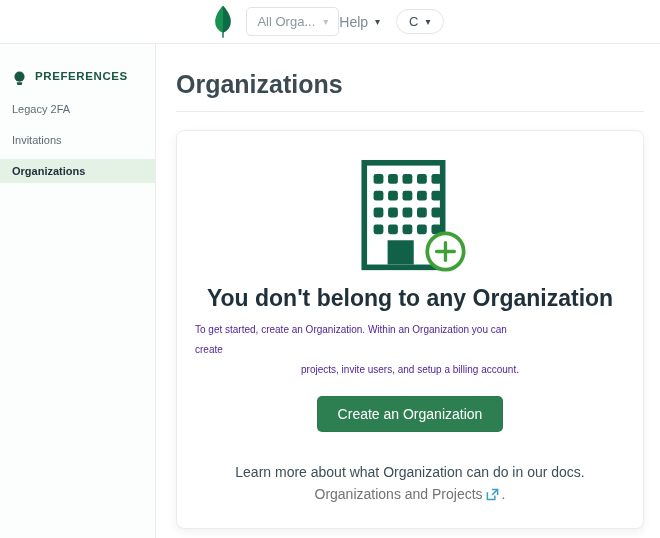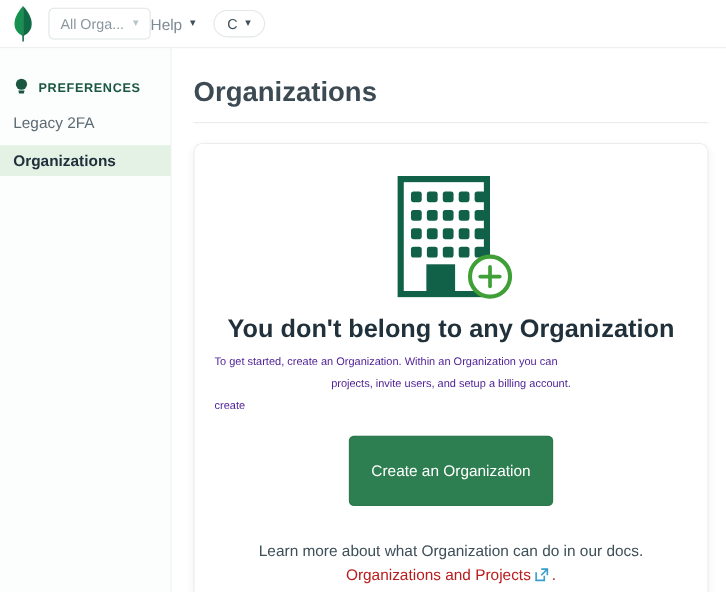--- a/index.html
+++ b/index.html
@@ -1,63 +1,63 @@
 <!DOCTYPE html>
 <html><head>
 <meta charset="utf-8">
 <style>
   * { margin:0; padding:0; box-sizing:border-box; }
   html,body { width:660px; height:538px; overflow:hidden; background:#fff;
               font-family:"Liberation Sans", sans-serif; }
 
   
-  .topbar { height:44px; display:flex; align-items:center; justify-content:flex-start;
+  .topbar { height:44px; display:flex; align-items:center; justify-content:center;
             padding:0 14px 0 8px; border-bottom:1px solid #E8ECEB; background:#fff; }
   .topbar-left { display:flex; align-items:center; gap:10px; }
   .leaf-wrap { width:26px; height:36px; display:flex; align-items:center; justify-content:center; cursor:pointer; }
   .org-switcher { display:flex; align-items:center; gap:8px; background:#fff;
                   border:1px solid #DFE5E6; border-radius:5px; padding:6px 10px;
                   font-size:13px; color:#89979E; cursor:pointer;
                   font-family:"Liberation Sans", sans-serif; }
   .chev { font-size:10px; line-height:1; }
   .chev.light { color:#B9C4C8; }
   .chev.dark { color:#414F58; }
   .topbar-right { display:flex; align-items:center; gap:16px; }
   .help-menu { display:flex; align-items:center; gap:7px; font-size:14px; color:#7C8A91; cursor:pointer; }
   .user-pill { display:flex; align-items:center; gap:7px; border:1px solid #E2E7E8;
                border-radius:14px; padding:4px 12px; font-size:13px; color:#414F58;
                background:#fff; cursor:pointer; }
 
   
   .body-row { display:flex; height:494px; }
   .sidebar { width:156px; border-right:1px solid #E9ECEB; background:#FCFDFD; padding-top:20px; flex:none; }
-  .section-header { display:flex; align-items:flex-end; gap:8px; padding:6px 12px 10px 12px;
+  .section-header { display:flex; align-items:flex-start; gap:8px; padding:6px 12px 10px 12px;
                     font-size:11.5px; font-weight:bold; letter-spacing:0.6px; color:#1A5741; }
-  .side-item { padding:6px 12px; font-size:14px; color:#5D6C74; cursor:pointer; margin-bottom:7px; }
+  .side-item { padding:6px 12px; font-size:11px; color:#5D6C74; cursor:pointer; margin-bottom:7px; }
   .side-item.selected { background:#E4F2E6; color:#21313C; font-weight:bold; }
 
   main { flex:1; padding:20px 16px 0 20px; background:#fff; }
   .page-title { font-size:25px; font-weight:600; color:#3C4A53; margin-top:6px; }
   .title-rule { border:none; border-top:1px solid #EAEAEA; margin-top:12px; }
 
   
   .card { margin-top:18px; background:#fff; border:1px solid #E9EEEC; border-radius:8px;
           box-shadow:0 3px 8px rgba(40,60,60,0.07); min-height:398px;
           padding:22px 14px 26px 14px; text-align:center; }
   .card svg.building { display:block; margin:4px auto 10px auto; }
   .empty-heading { font-size:23px; font-weight:bold; color:#21313C; margin-bottom:8px; white-space:nowrap; }
   .intro { font-size:10px; color:#4c1d95; line-height:20px; }
   .intro-left { text-align:left; padding-left:4px; }
   .intro-center { text-align:center; }
   .cta { margin-top:16px; background:#2D7E50; border:1px solid #27694242; border-radius:5px;
-         color:#fff; font-size:14px; padding:23px 20px; cursor:pointer;
+         color:#fff; font-size:14px; padding:9px 20px; cursor:pointer;
          font-family:"Liberation Sans", sans-serif; }
   .learn { margin-top:32px; font-size:14px; color:#3D4F58; }
   .linkline { margin-top:6px; font-size:14px; }
-  .linkline a { color:#b91c1c; text-decoration:none; cursor:pointer; display:inline-flex; align-items:center; gap:3px; }
+  .linkline a { color:#737373; text-decoration:none; cursor:pointer; display:inline-flex; align-items:center; gap:3px; }
 </style>
 </head>
 <body>
 
 <header class="topbar">
   <div class="topbar-left">
     <span class="leaf-wrap">
       <svg width="22" height="34" viewBox="0 0 28 42">
         <path d="M14 0 C7 8 2.5 16 4.5 24.5 C6 30 10.5 33.5 14 34.5 Z" fill="#17914F"></path>
         <path d="M14 0 C21 8 25.5 16 23.5 24.5 C22 30 17.5 33.5 14 34.5 Z" fill="#0E6B45"></path>
@@ -85,20 +85,21 @@
 
   <aside class="sidebar">
     <div class="section-header">
       <svg width="15" height="17" viewBox="0 0 16 18">
         <circle cx="8" cy="7" r="5.4" fill="#1A5741"></circle>
         <path d="M5 13 L11 13 L10.3 16 L5.7 16 Z" fill="#1A5741"></path>
       </svg>
       <span>PREFERENCES</span>
     </div>
     <div class="side-item">Legacy 2FA</div>
+    <div class="side-item">Invitations</div>
     <div class="side-item selected">Organizations</div>
   </aside>
 
   <main>
     <h1 class="page-title">Organizations</h1>
     <hr class="title-rule">
 
     <section class="card">
       <svg class="building" width="112" height="118" viewBox="0 0 120 124">
         <rect x="11" y="5" width="84" height="112" fill="#ffffff" stroke="#116149" stroke-width="6"></rect>
@@ -128,22 +129,22 @@
         <g>
           <circle cx="98" cy="100" r="19.5" fill="#ffffff" stroke="#3FA037" stroke-width="4"></circle>
           <line x1="88.5" y1="100" x2="107.5" y2="100" stroke="#3FA037" stroke-width="3.6" stroke-linecap="round"></line>
           <line x1="98" y1="90.5" x2="98" y2="109.5" stroke="#3FA037" stroke-width="3.6" stroke-linecap="round"></line>
         </g>
       </svg>
 
       <h2 class="empty-heading">You don't belong to any Organization</h2>
 
       <div class="intro intro-left">To get started, create an Organization. Within an Organization you can</div>
+      <div class="intro intro-left">create</div>
       <div class="intro intro-center">projects, invite users, and setup a billing account.</div>
-      <div class="intro intro-left">create</div>
 
       <button class="cta">Create an Organization</button>
 
       <div class="learn">Learn more about what Organization can do in our docs.</div>
       <div class="linkline">
         <a>
             <span>Organizations and Projects</span>
             <svg width="13" height="13" viewBox="0 0 14 14">
             <path d="M1.5 4.5 L1.5 12.5 L9.5 12.5 L9.5 8" fill="none" stroke="#3B9DC9" stroke-width="1.6"></path>
             <path d="M6.5 1.5 L12.5 1.5 L12.5 7.5" fill="none" stroke="#3B9DC9" stroke-width="1.6"></path>

